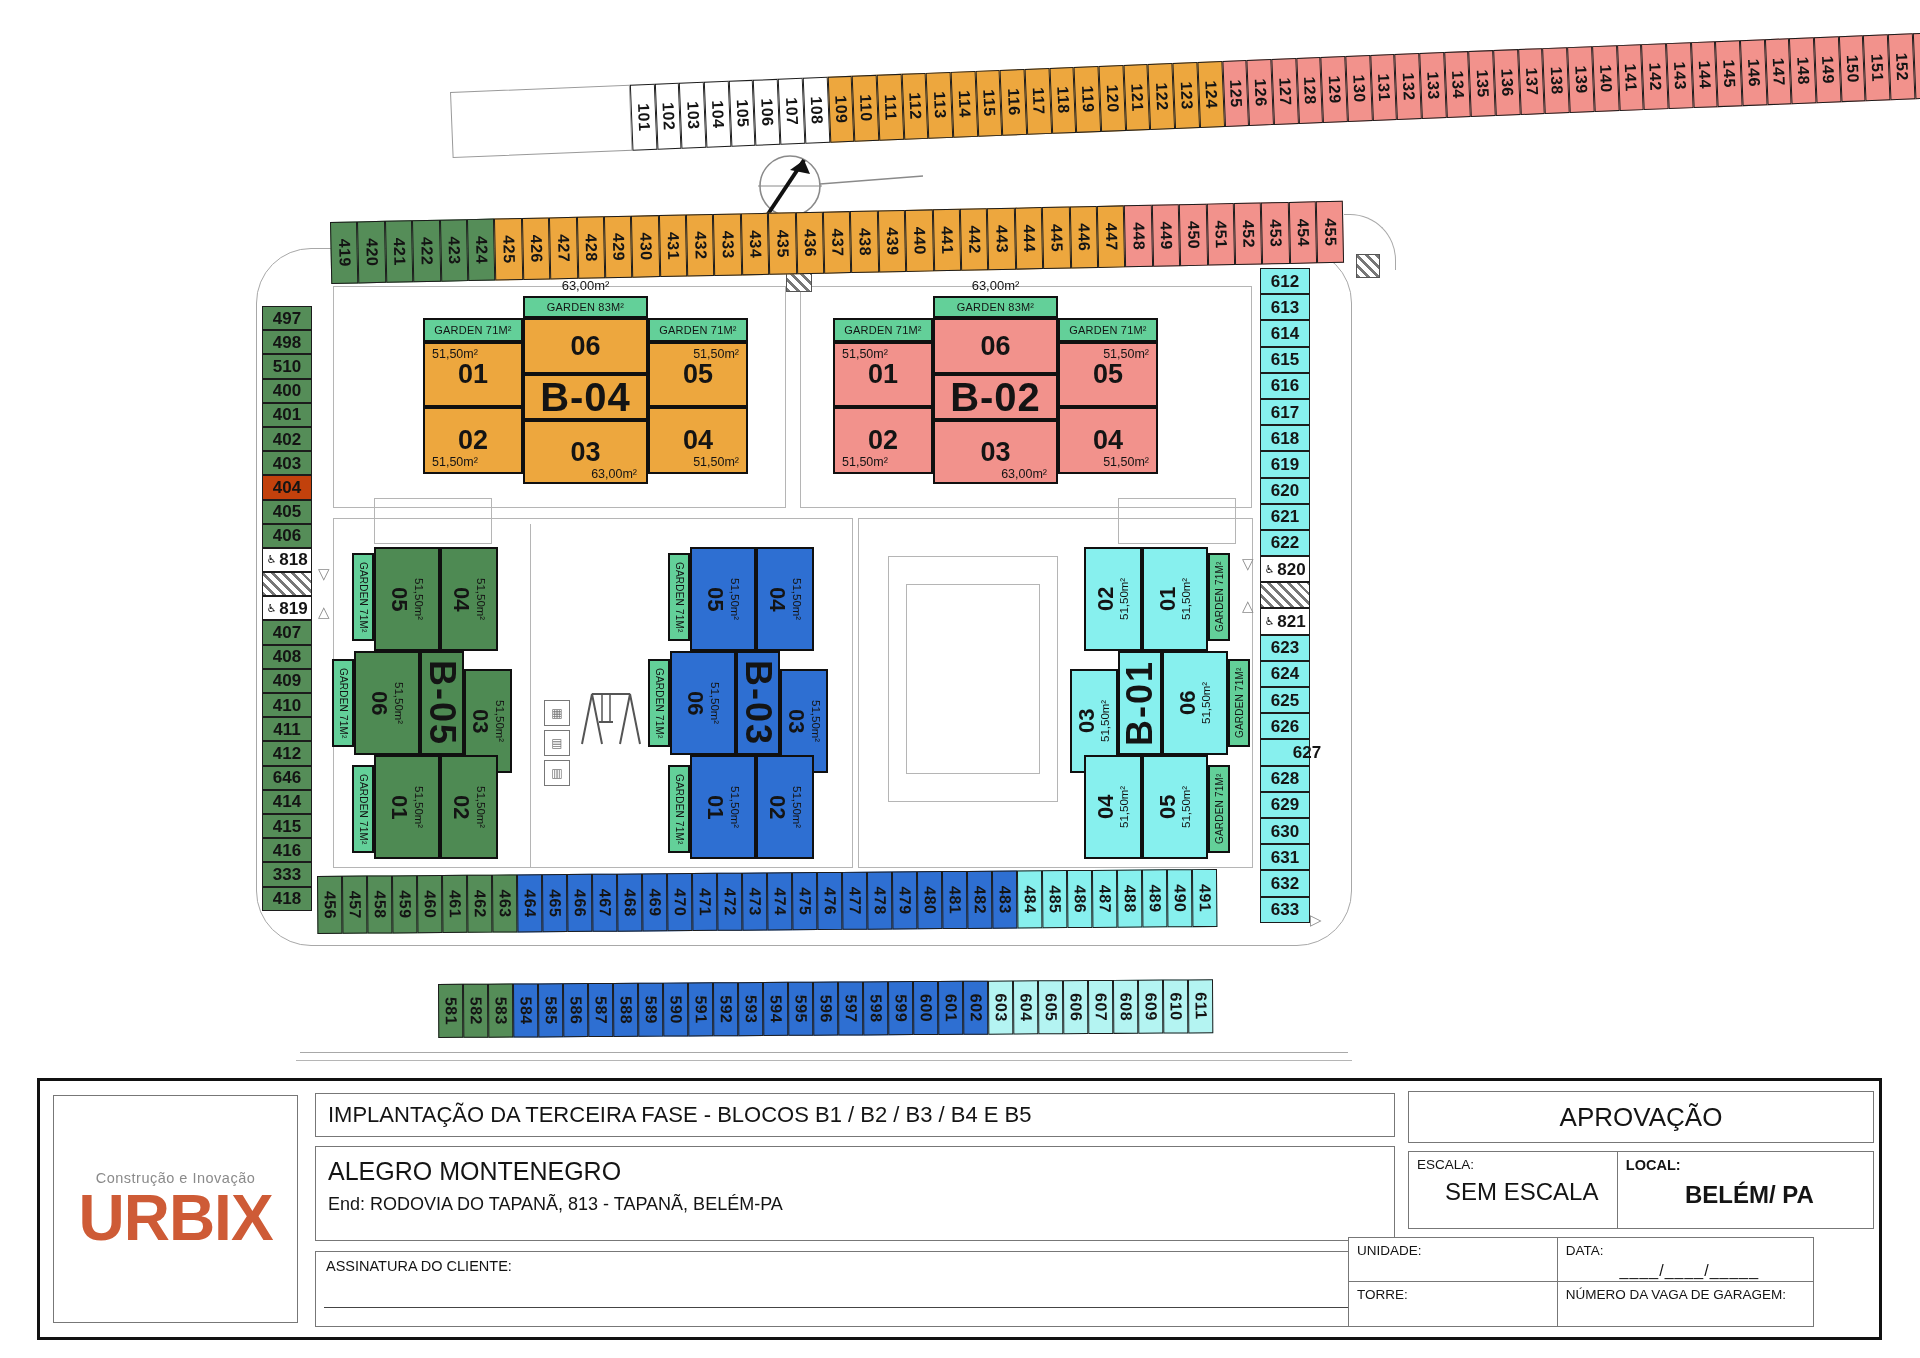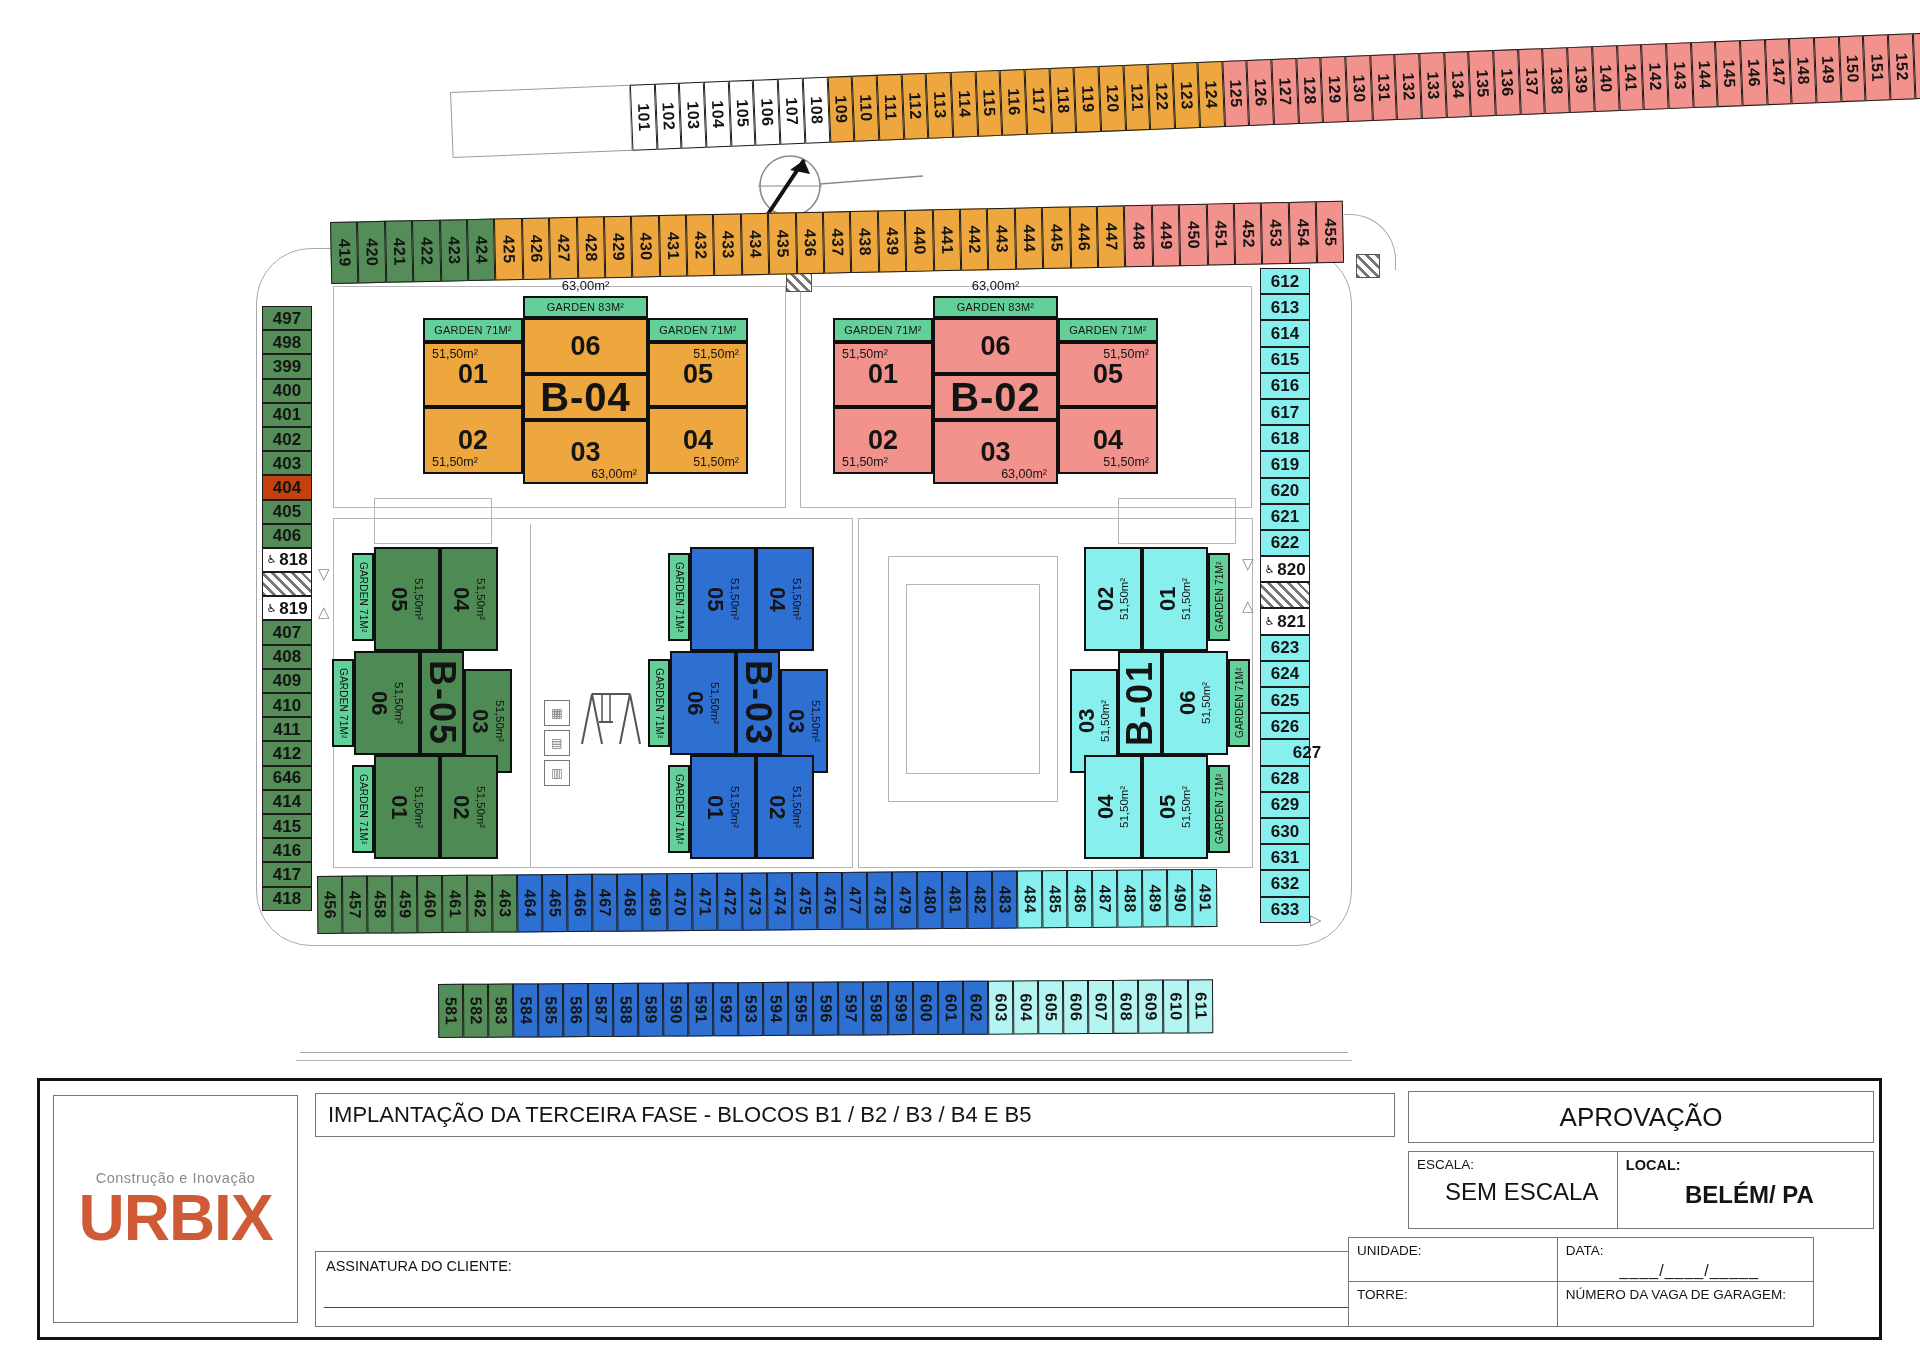--- a/index.html
+++ b/index.html
@@ -651,21 +651,21 @@
         </div>
       </div>
       <div class="pcol col-left">
         <div class="cell" style="background: rgb(85, 141, 88);">
           <div class="cnum">497</div>
         </div>
         <div class="cell" style="background: rgb(85, 141, 88);">
           <div class="cnum">498</div>
         </div>
         <div class="cell" style="background: rgb(85, 141, 88);">
-          <div class="cnum">399</div>
+          <div class="cnum">510</div>
         </div>
         <div class="cell" style="background: rgb(85, 141, 88);">
           <div class="cnum">400</div>
         </div>
         <div class="cell" style="background: rgb(85, 141, 88);">
           <div class="cnum">401</div>
         </div>
         <div class="cell" style="background: rgb(85, 141, 88);">
           <div class="cnum">402</div>
         </div>
@@ -714,21 +714,21 @@
         <div class="cell" style="background: rgb(85, 141, 88);">
           <div class="cnum">414</div>
         </div>
         <div class="cell" style="background: rgb(85, 141, 88);">
           <div class="cnum">415</div>
         </div>
         <div class="cell" style="background: rgb(85, 141, 88);">
           <div class="cnum">416</div>
         </div>
         <div class="cell" style="background: rgb(85, 141, 88);">
-          <div class="cnum">417</div>
+          <div class="cnum">333</div>
         </div>
         <div class="cell" style="background: rgb(85, 141, 88); justify-content: center;">
           <div class="cnum">418</div>
         </div>
       </div>
       <div class="pcol col-right">
         <div class="cell" style="background: rgb(135, 240, 238);">
           <div class="cnum">612</div>
         </div>
         <div class="cell" style="background: rgb(135, 240, 238);">
@@ -965,20 +965,24 @@
       <div class="equip" style="left: 544px; top: 730px;">▤</div>
       <div class="equip" style="left: 544px; top: 760px;">▥</div>
     </div>
 
   <div id="tblock">
     <div class="tb-box tb-logo">
       <div class="tb-tagline">Construção e Inovação</div>
       <div class="tb-brand">URBIX</div>
     </div>
     <div class="tb-box tb-title">IMPLANTAÇÃO DA TERCEIRA FASE - BLOCOS B1 / B2 / B3 / B4 E B5</div>
+    <div class="tb-box tb-name">
+      <div class="proj">ALEGRO MONTENEGRO</div>
+      <div class="addr">End: RODOVIA DO TAPANÃ, 813 - TAPANÃ, BELÉM-PA</div>
+    </div>
     <div class="tb-box tb-sign">
       <span>ASSINATURA DO CLIENTE:</span>
       <div class="sigline"></div>
     </div>
     <div class="tb-box tb-aprov">APROVAÇÃO</div>
     <div class="tb-box tb-scale">
       <div class="half h1">
         <span>ESCALA:</span>
         <div class="big">SEM ESCALA</div>
       </div>

